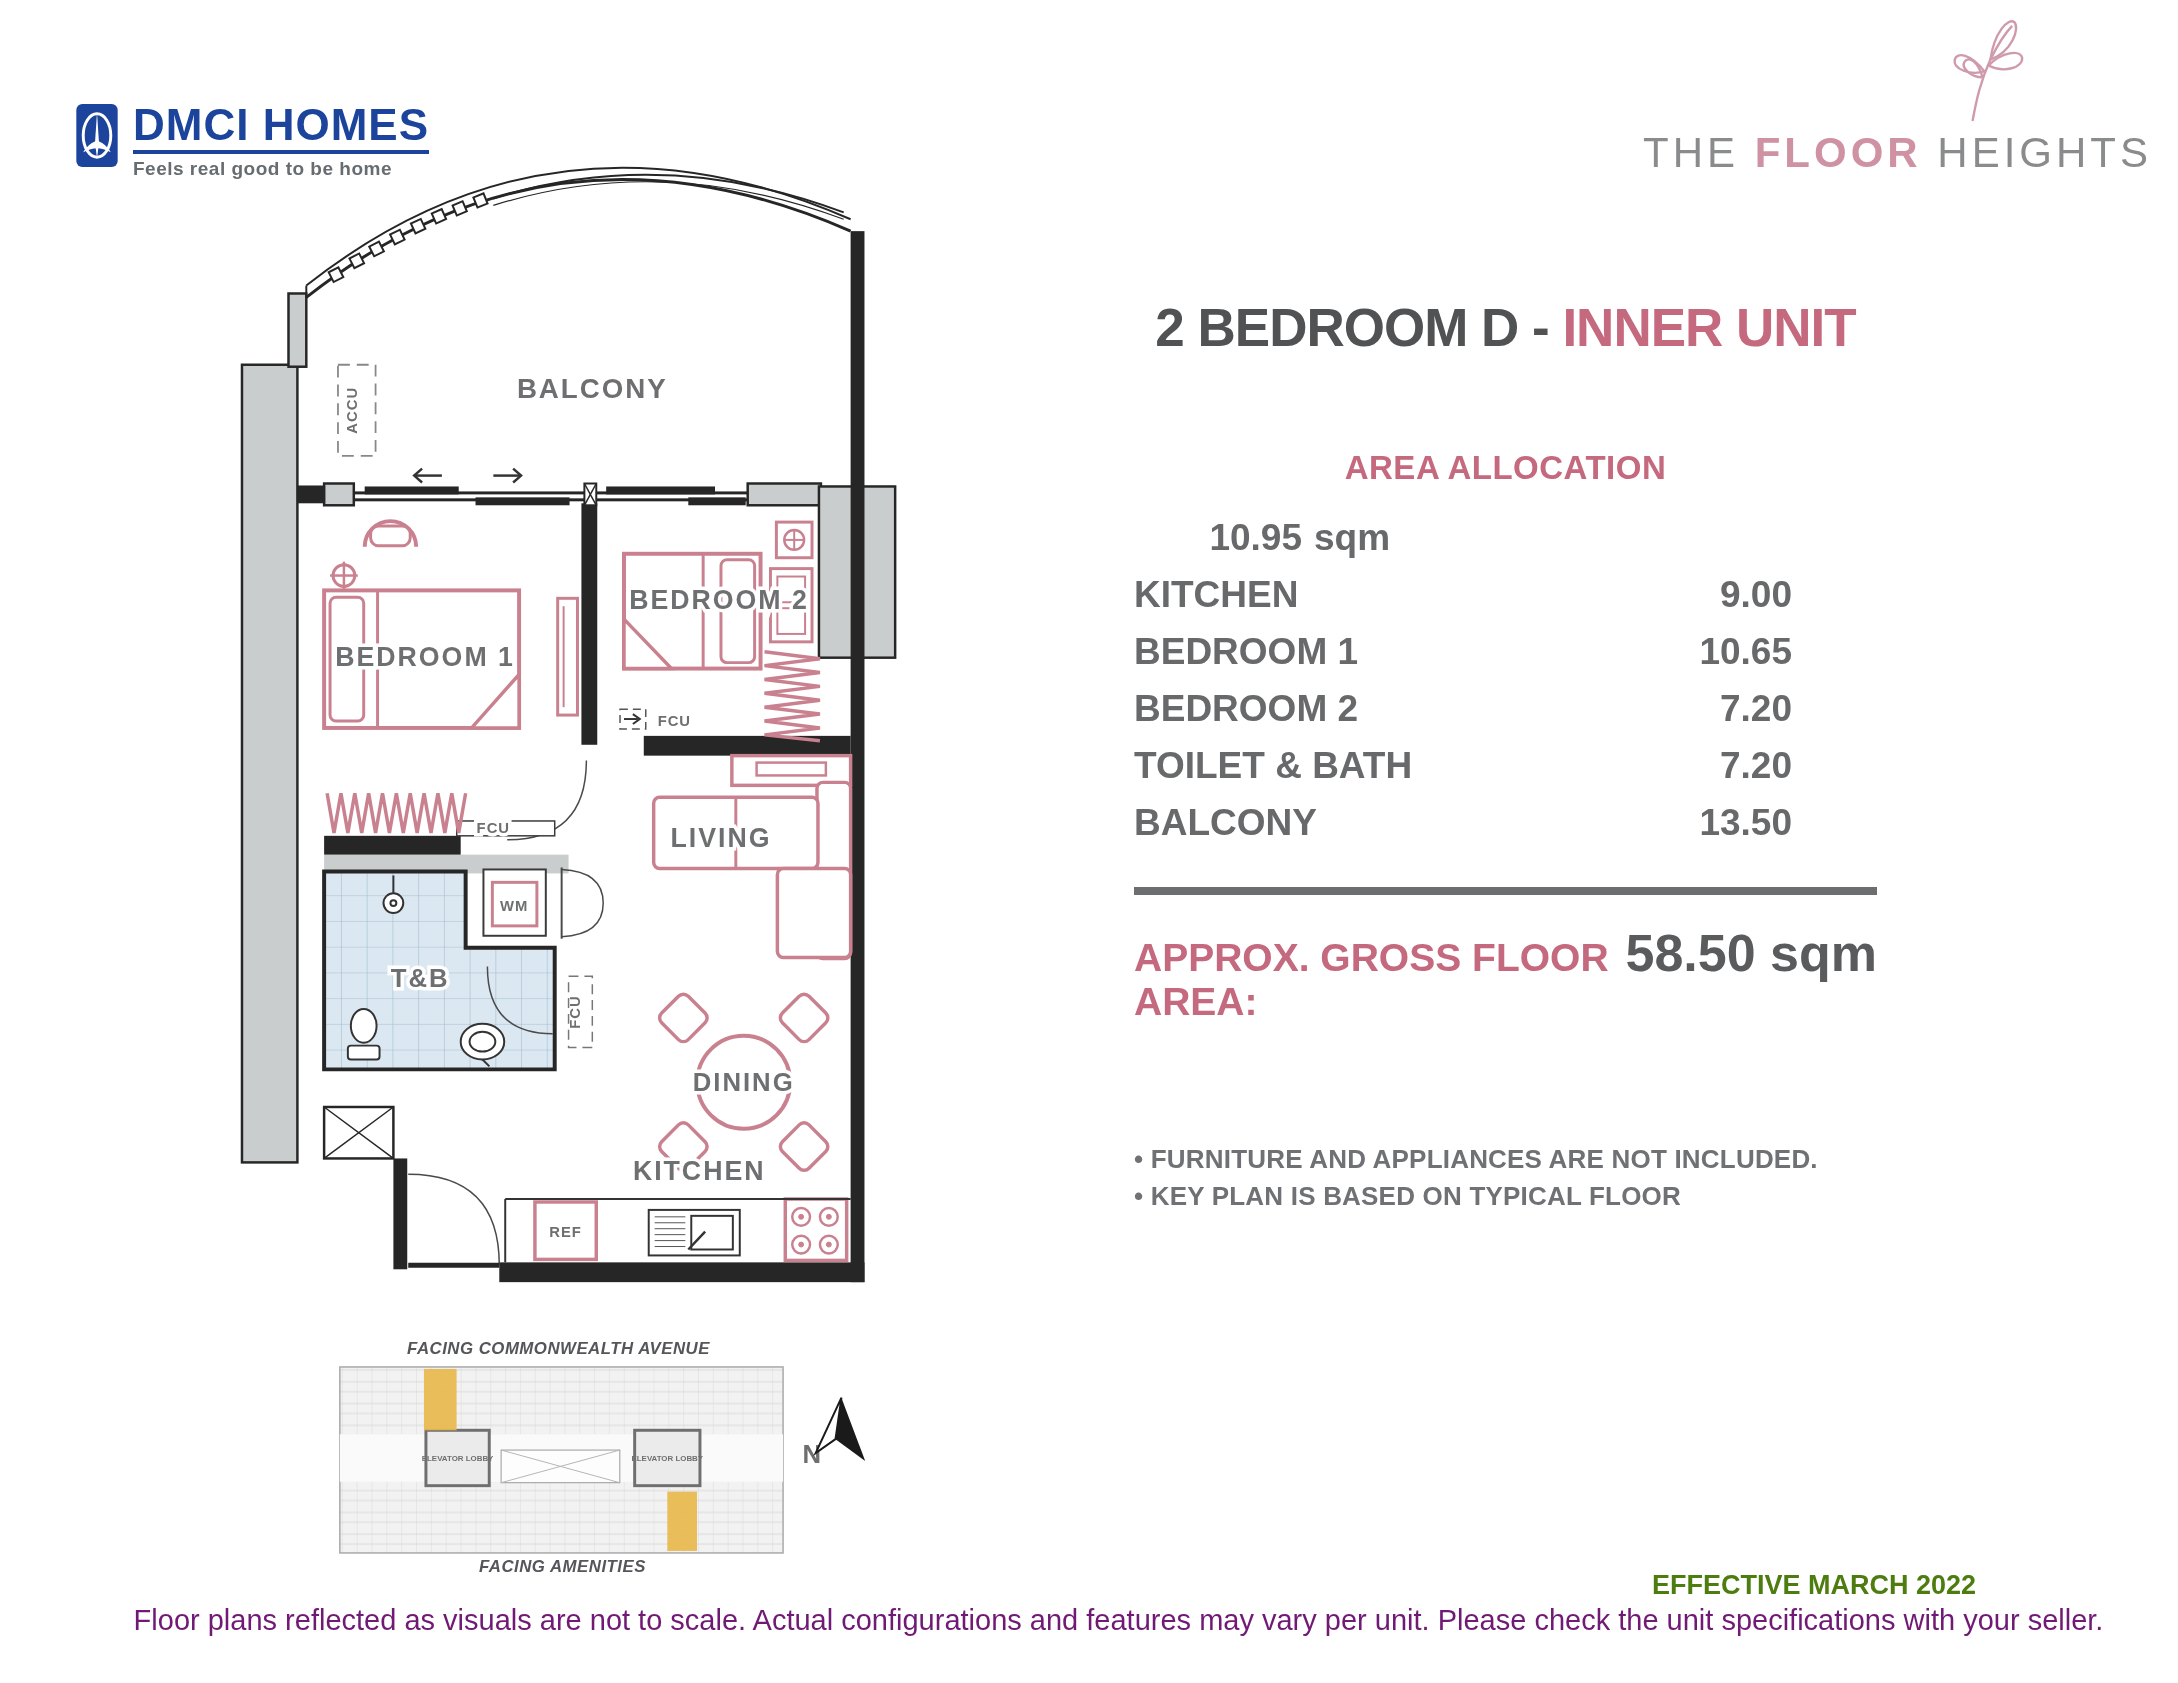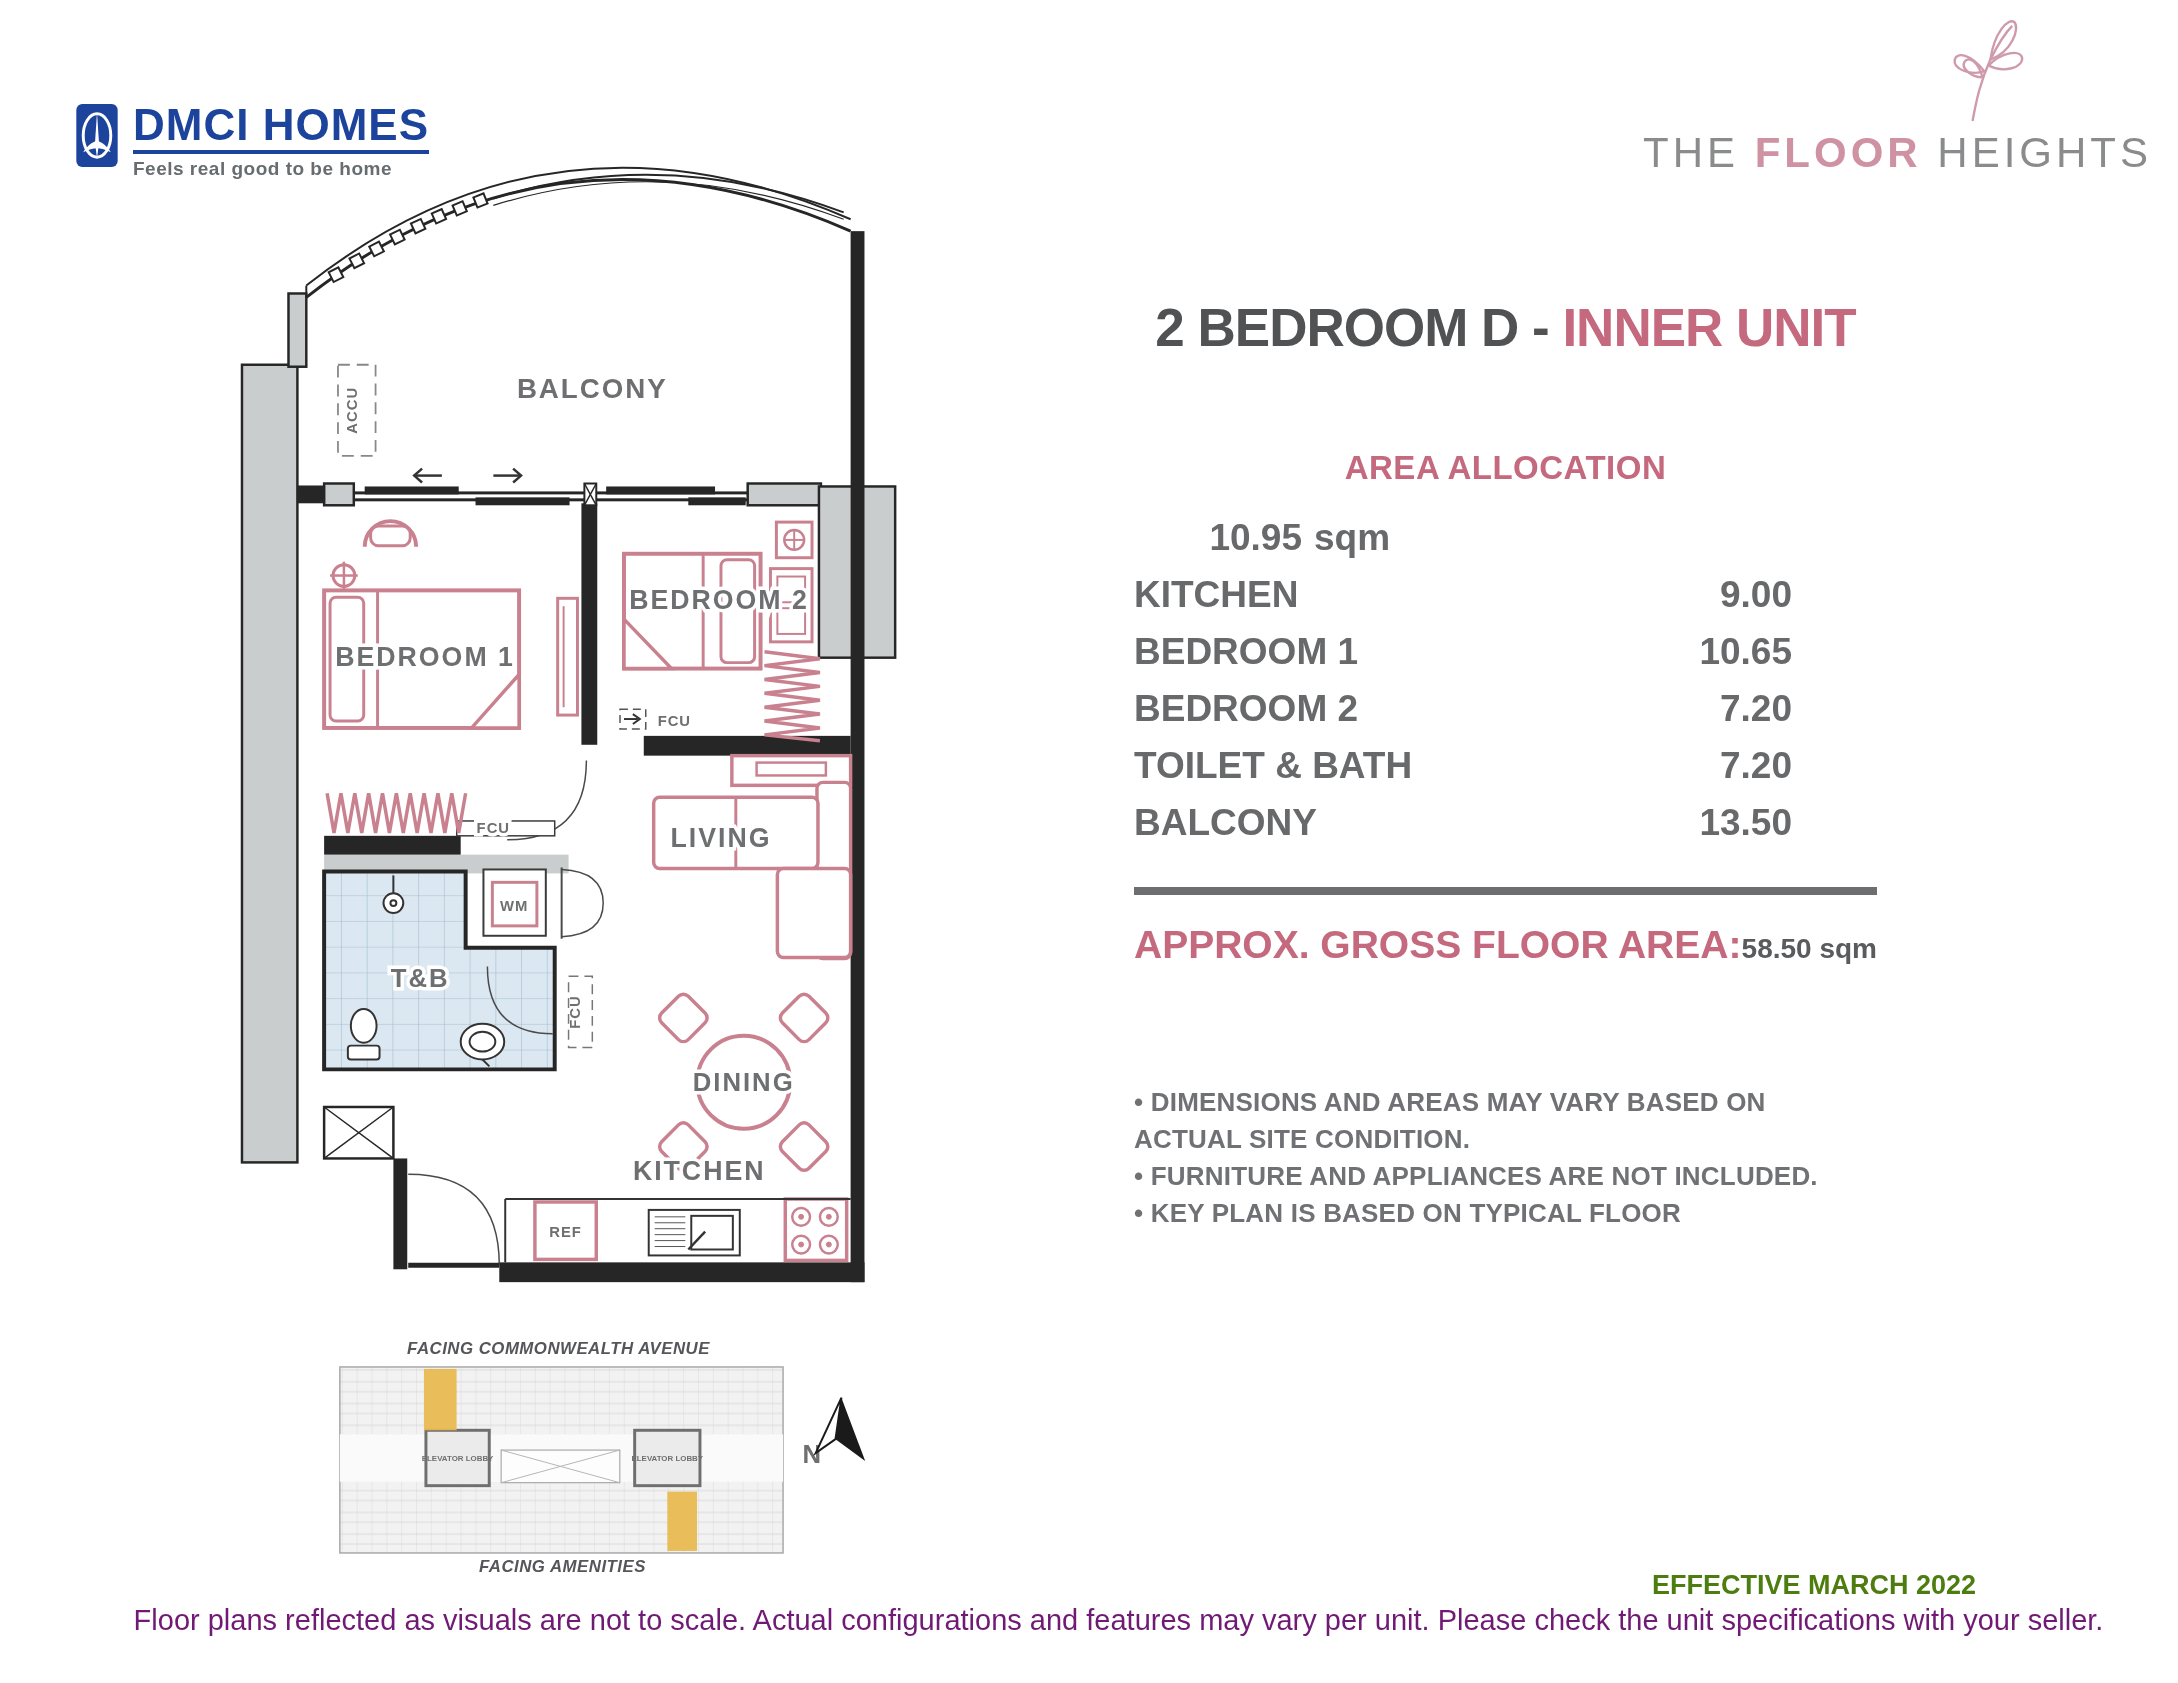--- a/index.html
+++ b/index.html
@@ -35,21 +35,21 @@
   .title .accent{color:var(--pink);}
   .area-head{font-size:33px;font-weight:bold;color:var(--pink);text-align:center;margin-top:91px;letter-spacing:0.5px;}
   .rows{margin-top:30px;}
   .arow{display:flex;align-items:baseline;height:57px;}
   .arow .lbl{flex:1;font-size:37px;font-weight:bold;color:#68696b;}
   .arow .num{width:168px;text-align:right;font-size:37px;font-weight:bold;color:#68696b;}
   .arow .unit{width:85px;text-align:left;padding-left:12px;font-size:37px;font-weight:bold;color:#68696b;}
   .divider{height:8px;background:#6d6e70;margin-top:28px;}
   .gross{display:flex;align-items:baseline;margin-top:28px;}
   .gross .glbl{flex:1;font-size:39px;font-weight:bold;color:var(--pink);}
-  .gross .gval{font-size:28px;font-weight:bold;color:#5a5b5d;}
+  .gross .gval{font-size:52px;font-weight:bold;color:#5a5b5d;}
   .notes{margin-top:117px;}
   .note{font-size:26px;font-weight:bold;color:#707174;line-height:37px;letter-spacing:0.2px;}
 
   
   .effective{right:202px;top:1570px;font-size:27px;font-weight:bold;color:#4d7c0f;}
   .disclaimer{left:0;right:0;top:1604px;text-align:center;font-size:29px;color:#701a75;padding-left:59px;}
 
   
   svg text{font-family:"Liberation Sans",sans-serif;font-weight:bold;fill:#6e6f71;}
   .roomlbl{paint-order:stroke;stroke:#ffffff;stroke-width:7px;letter-spacing:2px;}
@@ -130,21 +130,20 @@
   </div>
 
   <div class="divider"></div>
 
   <div class="gross">
     <span class="glbl">APPROX. GROSS FLOOR AREA:</span>
     <span class="gval">58.50 sqm</span>
   </div>
 
   <div class="notes">
-    <div class="note">• DIMENSIONS AND AREAS MAY VARY BASED ON ACTUAL SITE CONDITION.</div>
     <div class="note">• FURNITURE AND APPLIANCES ARE NOT INCLUDED.</div>
     <div class="note">• KEY PLAN IS BASED ON TYPICAL FLOOR</div>
   </div>
 </div>
 
 <svg class="abs" style="left:238px;top:149px;" width="673" height="1148" viewBox="0 0 680 1160">
   <defs>
     <pattern id="tiles" width="26" height="26" patternUnits="userSpaceOnUse">
       <rect width="26" height="26" fill="#dbe8f1"></rect>
       <path d="M26,0 H0 V26" fill="none" stroke="#a3bdd0" stroke-width="1.2"></path>

